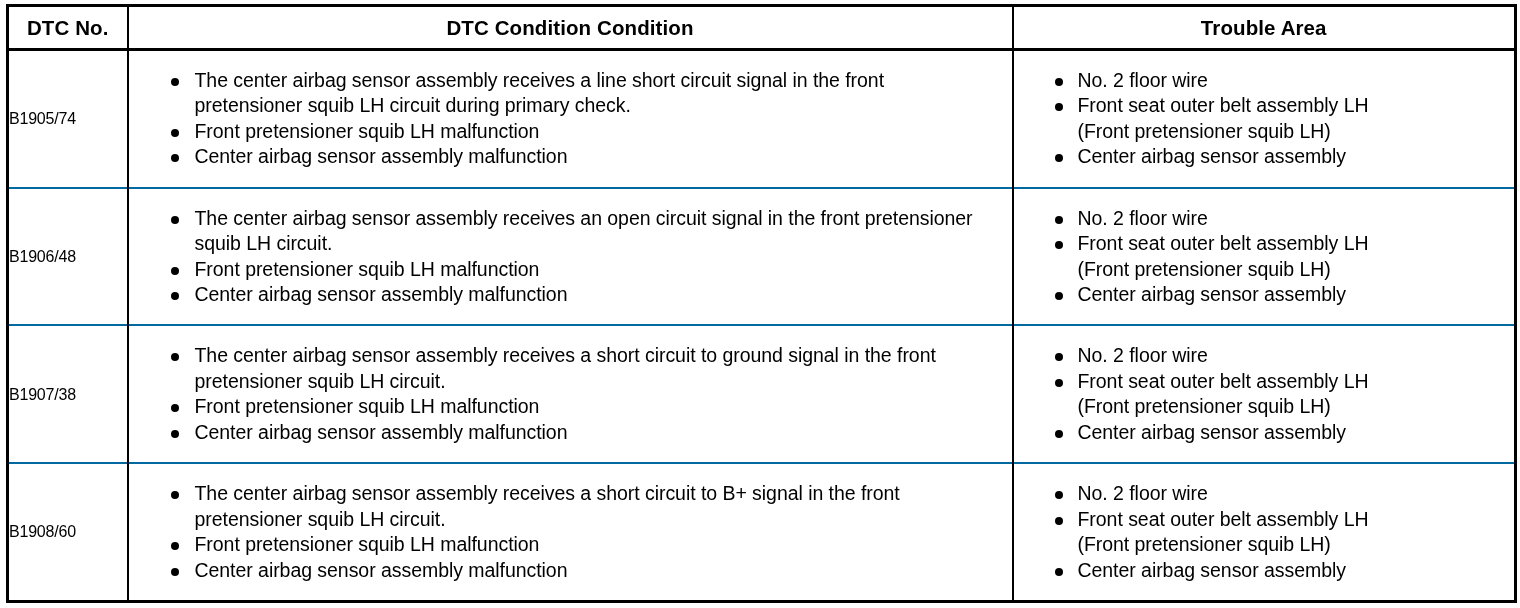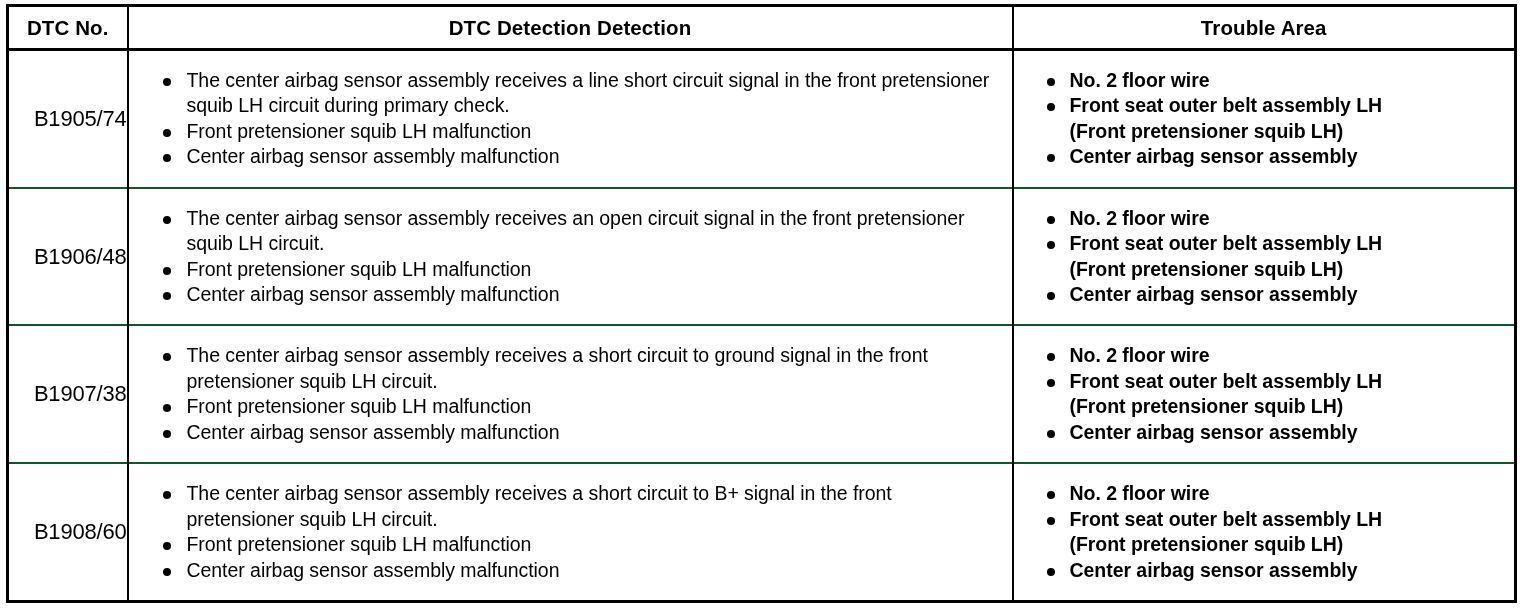--- a/index.html
+++ b/index.html
@@ -43,43 +43,43 @@
     text-align: center;
     vertical-align: middle;
     height: 41px;
     padding: 0;
     letter-spacing: 0.1px;
   }
   thead th.last { border-right: none; margin-left: 18px; }
 
   
   tbody td {
-    border-top: 2px solid #14532d;
+    border-top: 2px solid #0369a1;
     border-right: 2px solid #000000;
     padding: 0;
     vertical-align: middle;
   }
   tbody tr:first-child td { border-top: none; }
   tbody td.last { border-right: none; }
 
   td.dtc-cell {
-    text-align: right;
-    vertical-align: middle;
-    font-size: 22px;
+    text-align: left;
+    vertical-align: middle;
+    font-size: 16px;
     line-height: 1.1;
     letter-spacing: -0.2px;
   }
 
   td.cond-cell, td.trouble-cell {
     vertical-align: middle;
   }
 
   ul.blist {
     list-style: none;
-    margin: 4px;
+    margin: 12px;
     padding: 0;
   }
   ul.blist > li {
     position: relative;
     font-size: 19.5px;
     line-height: 25.5px;
     letter-spacing: -0.05px;
   }
   ul.blist > li .bullet {
     position: absolute;
@@ -92,39 +92,39 @@
   }
   ul.blist > li .btext {
     display: block;
   }
 
   
   td.cond-cell ul.blist { padding: 3px 12px 3px 30px; }
   td.cond-cell ul.blist > li { padding-left: 24px; }
 
   
-  td.trouble-cell ul.blist { padding: 3px 10px 3px 29px; font-weight: bold; }
+  td.trouble-cell ul.blist { padding: 3px 10px 3px 29px; }
   td.trouble-cell ul.blist > li { padding-left: 23px; }
 
   .sub-line { display: block; }
 </style>
 </head>
 <body>
 
 <div class="dtc-table-wrap">
   <table class="dtc-table">
     <colgroup>
       <col class="col-dtc">
       <col class="col-cond">
       <col class="col-trouble">
     </colgroup>
     <thead>
       <tr>
         <th>DTC No.</th>
-        <th>DTC Detection Detection</th>
+        <th>DTC Condition Condition</th>
         <th class="last">Trouble Area</th>
       </tr>
     </thead>
     <tbody>
 
       <tr>
         <td class="dtc-cell">B1905/74</td>
         <td class="cond-cell">
           <ul class="blist">
             <li>

